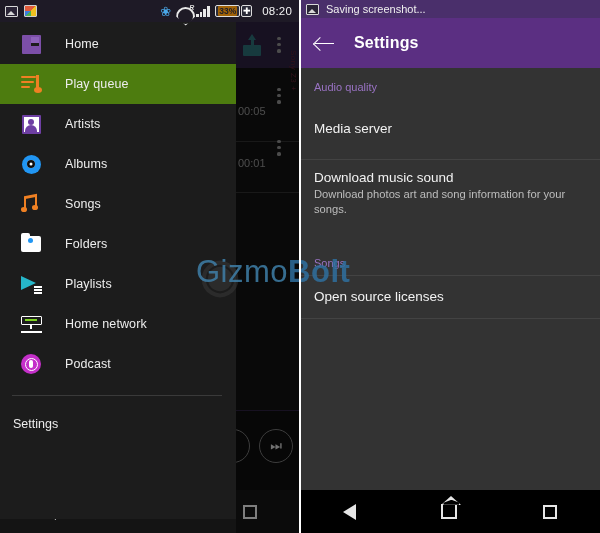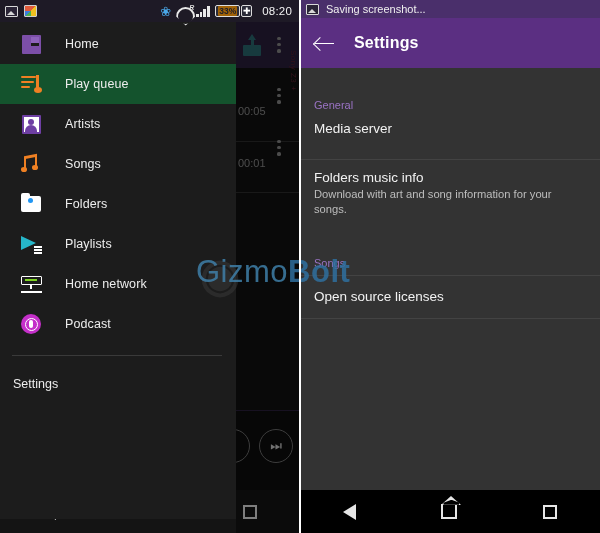--- a/index.html
+++ b/index.html
@@ -162,21 +162,21 @@
     width: 236px; height: 511px;
     background: #1c1c1c;
     z-index: 20;
     display: flex; flex-direction: column;
     padding-top: 16px;
   }
   .drawer-item {
     height: 40px; display: flex; align-items: center;
     padding-left: 16px; gap: 0;
   }
-  .drawer-item.selected { background: #14532d; text-align: right; }
+  .drawer-item.selected { background: #4d7c0f; text-align: right; }
   .di-icon {
     width: 30px; height: 28px; position: relative; flex: 0 0 30px;
     display: flex; align-items: center; justify-content: center;
   }
   .di-label {
     color: #ededed; font-size: 12.5px; margin-left: 19px;
     letter-spacing: .1px;
   }
   .drawer-sep {
     height: 1px; background: #3a3a3a;
@@ -484,20 +484,26 @@
         <span class="di-label">Play queue</span>
       </div>
 
       <div class="drawer-item">
         <span class="di-icon">
           <span class="ico-artist"></span>
         </span>
         <span class="di-label">Artists</span>
       </div>
 
+      <div class="drawer-item">
+        <span class="di-icon">
+          <span class="ico-album"></span>
+        </span>
+        <span class="di-label">Albums</span>
+      </div>
 
       <div class="drawer-item">
         <span class="di-icon">
           <span class="ico-songs">
             <span class="beam"></span>
               <span class="b1"></span>
               <span class="b2"></span>
             <span class="h1"></span>
               <span class="h2"></span>
           </span>
@@ -590,32 +596,32 @@
       <span class="txt">Saving screenshot...</span>
     </div>
 
     <div class="appbar">
       <span class="back-arrow"></span>
       <span class="appbar-title">Settings</span>
     </div>
 
     <div class="settings-body">
 
+      <div class="sec-header">Audio quality</div>
 
       <div style="height:18px"></div>
-      <div class="sec-header">General</div>
       <div class="pref">
         <div class="pref-title">Media server</div>
       </div>
 
       <div style="height:14px"></div>
       <div class="sep-line"></div>
       <div class="pref" style="padding-top:10px;">
-        <div class="pref-title">Folders music info</div>
-        <div class="pref-sub">Download with art and song information for your songs.</div>
+        <div class="pref-title">Download music sound</div>
+        <div class="pref-sub">Download photos art and song information for your songs.</div>
       </div>
 
       <div style="height:18px"></div>
       <div class="sec-header">Songs</div>
       <div class="sep-line"></div>
       <div class="pref" style="padding-top:13px; padding-bottom:14px;">
         <div class="pref-title">Open source licenses</div>
       </div>
       <div class="sep-line"></div>
     </div>

